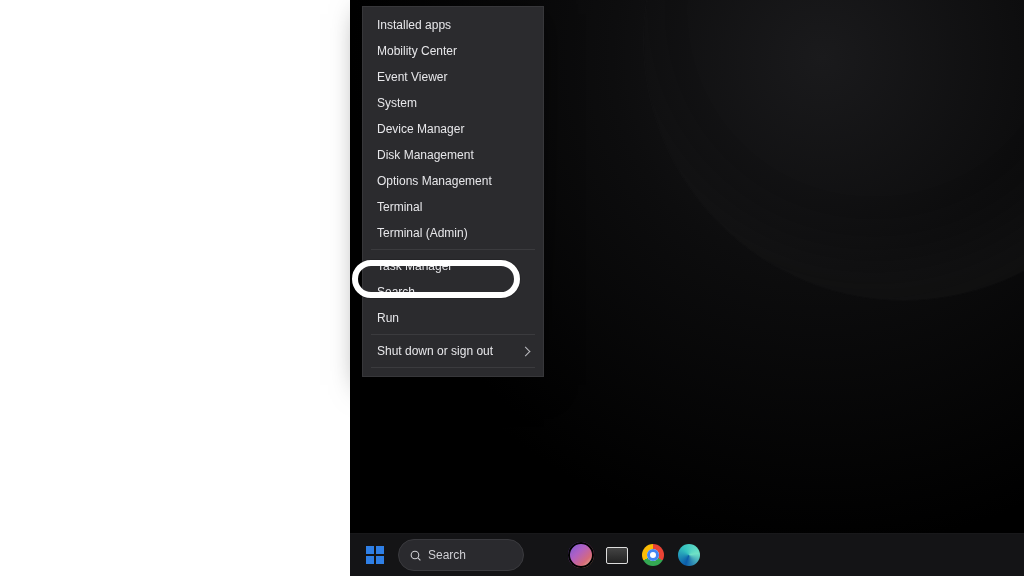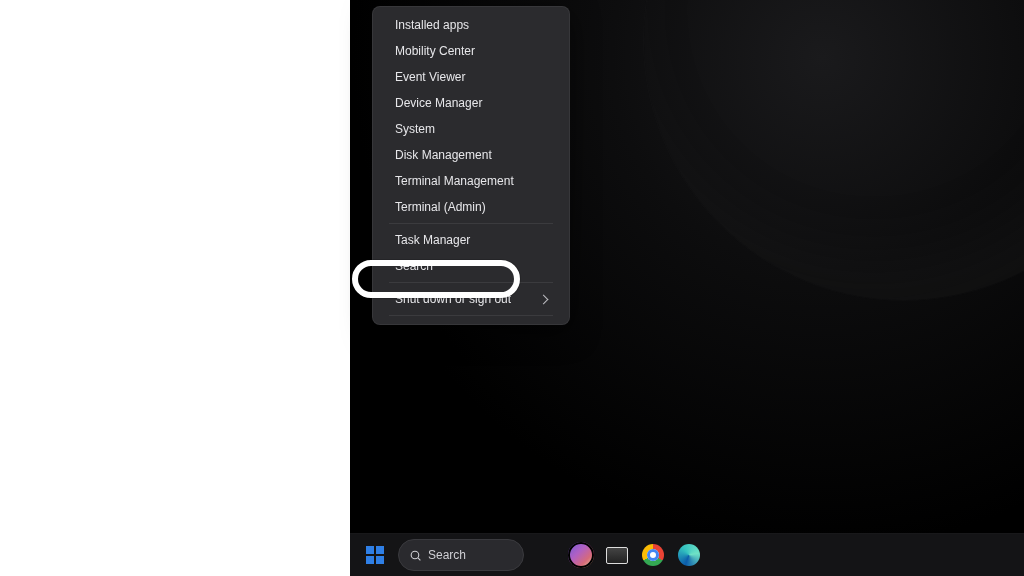--- a/index.html
+++ b/index.html
@@ -97,26 +97,26 @@
     background: conic-gradient(from 200deg,#0b5cab,#33c2c0,#6fe2c6,#0b5cab);
   }
   .avatar-dot {
     width: 26px; height: 26px; border-radius: 50%;
     background: linear-gradient(135deg,#6f5bd6,#b060c4 40%,#d66a7a 70%,#e8d9a2);
     box-shadow: 0 0 0 2px #000 inset;
   }
   
   .ctx-menu {
     position: absolute;
-    left: 22px; top: 6px;
+    left: 12px; top: 6px;
     width: 180px;
     background: #2b2b2e;
     border: 1px solid rgba(255,255,255,0.06);
-    border-radius: 8px;
-    padding: 5px 8px 5px;
+    border-radius: 0;
+    padding: 5px 0 5px;
     box-shadow: 0 8px 28px rgba(0,0,0,0.55);
   }
   .ctx-item {
     padding: 7px 14px 7px 14px;
     font-size: 12px;
     color: #e7e7ea;
     cursor: pointer;
     line-height: 1;
     display: flex;
     align-items: center;
@@ -153,40 +153,46 @@
       <div class="ctx-item">
         <span>Installed apps</span>
       </div>
       <div class="ctx-item">
         <span>Mobility Center</span>
       </div>
       <div class="ctx-item">
         <span>Event Viewer</span>
       </div>
       <div class="ctx-item">
+        <span>System</span>
+      </div>
+      <div class="ctx-item">
         <span>Device Manager</span>
       </div>
       <div class="ctx-item">
-        <span>System</span>
-      </div>
-      <div class="ctx-item">
         <span>Disk Management</span>
       </div>
       <div class="ctx-item">
-        <span>Terminal Management</span>
+        <span>Options Management</span>
+      </div>
+      <div class="ctx-item">
+        <span>Terminal</span>
       </div>
       <div class="ctx-item">
         <span>Terminal (Admin)</span>
       </div>
       <div class="ctx-sep"></div>
       <div class="ctx-item">
         <span>Task Manager</span>
       </div>
       <div class="ctx-item">
         <span>Search</span>
+      </div>
+      <div class="ctx-item">
+        <span>Run</span>
       </div>
       <div class="ctx-sep"></div>
       <div class="ctx-item">
         <span>Shut down or sign out</span>
         <span class="chev"></span>
       </div>
       <div class="ctx-sep"></div>
     </div>
 
   <div class="taskbar">

